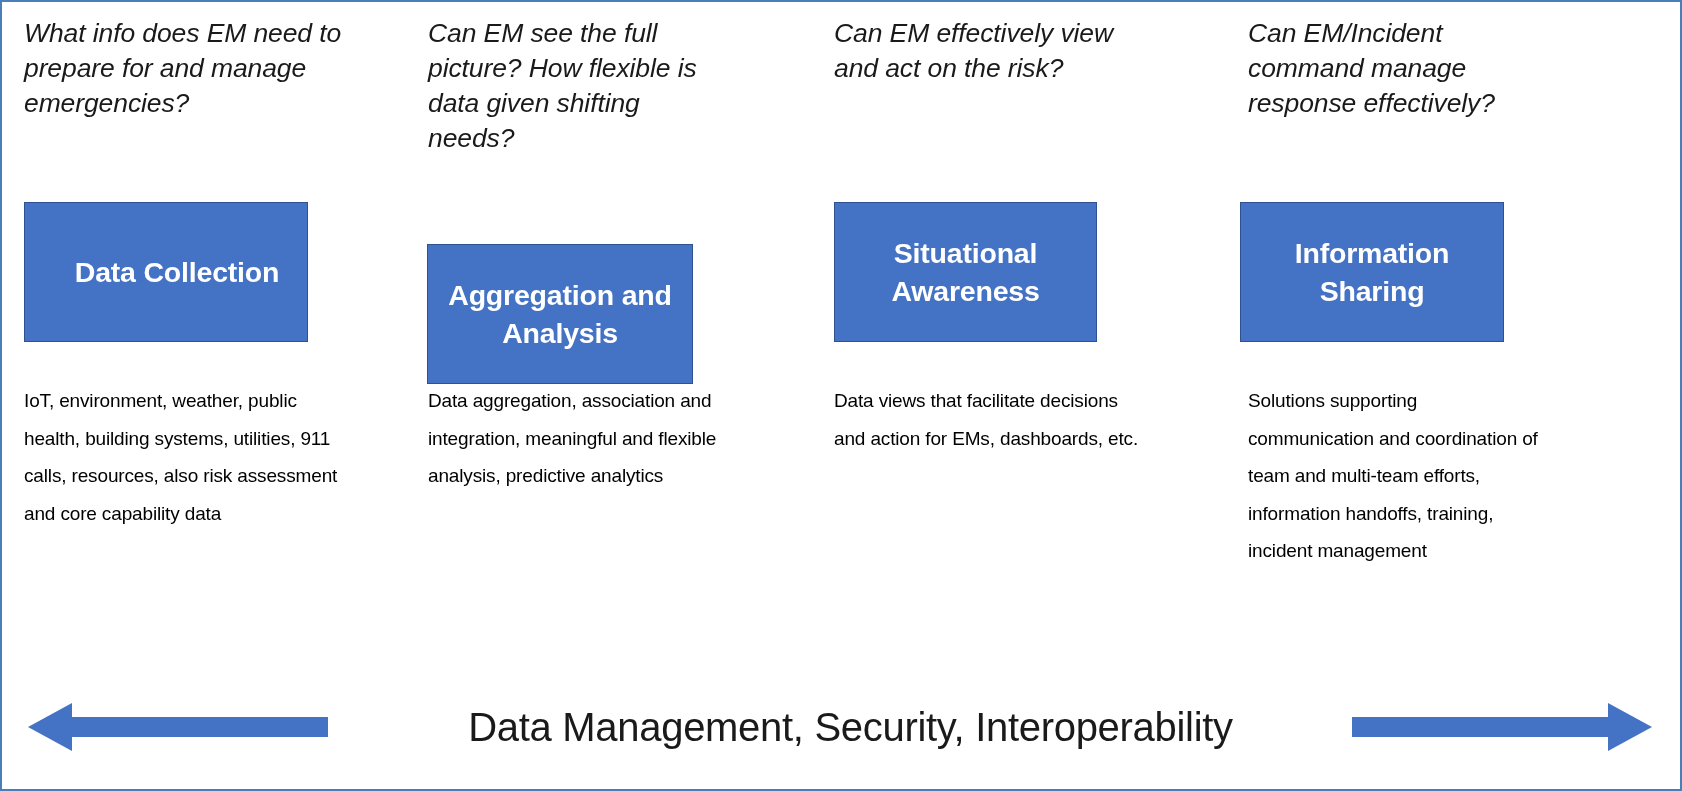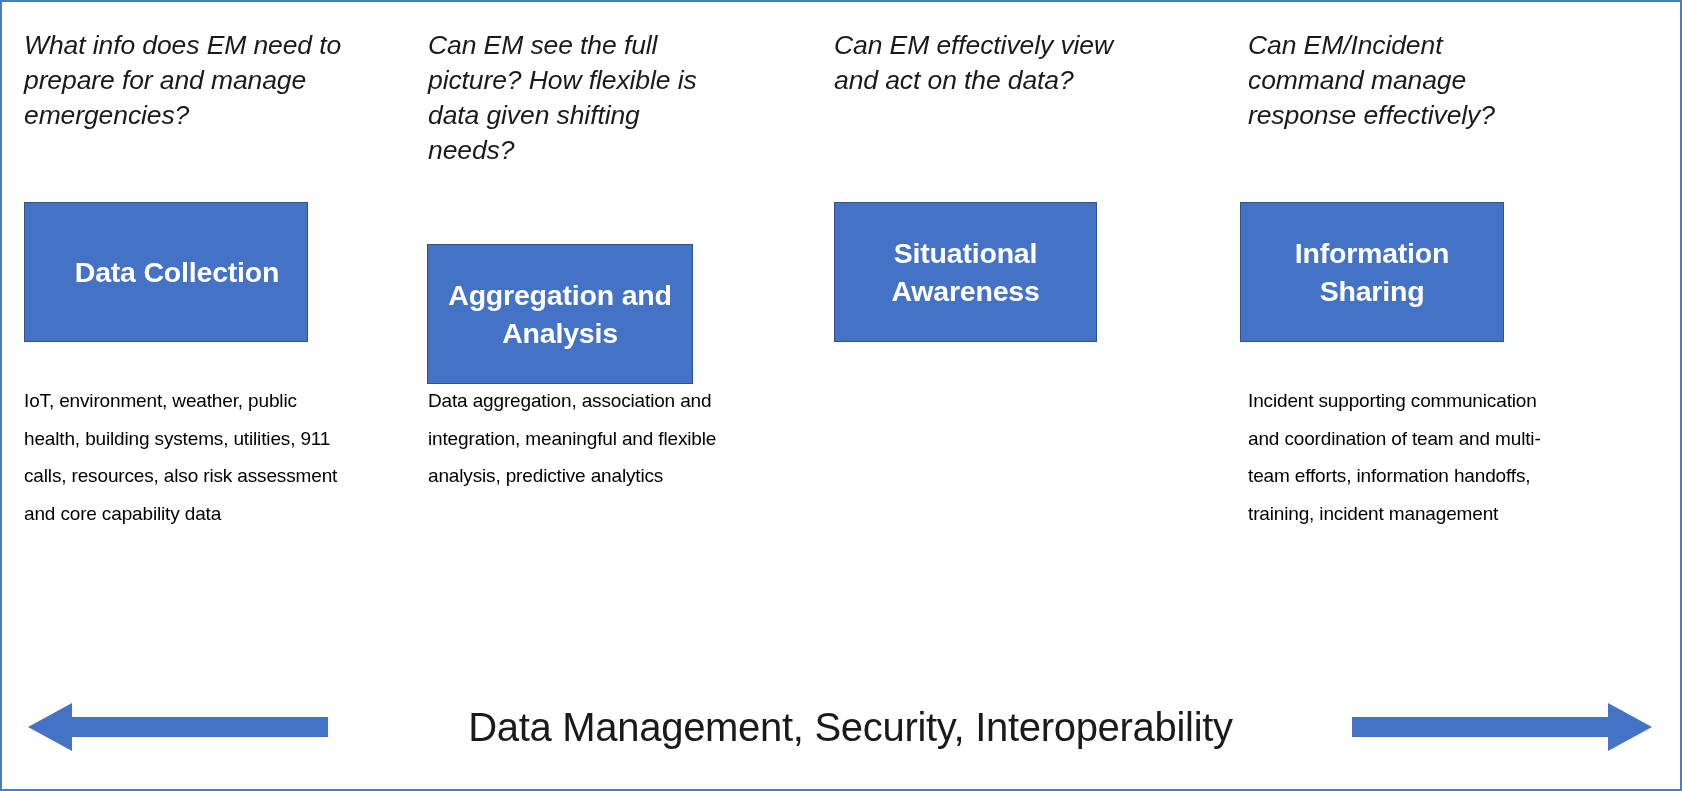--- a/index.html
+++ b/index.html
@@ -40,21 +40,20 @@
   .question {
     position: absolute;
     top: 14px;
     left: 0;
     width: 100%;
     font-style: italic;
     font-size: 26.5px;
     line-height: 35px;
     color: #1a1a1a;
     letter-spacing: -0.1px;
-    margin-top: 12px;
   }
 
   
   .box {
     position: absolute;
     background: #4472c4;
     border: 1px solid #2e528f;
     box-sizing: border-box;
     color: #ffffff;
     font-weight: bold;
@@ -124,26 +123,27 @@
       <div class="question">What info does EM need to prepare for and manage emergencies?</div>
       <div class="body-text">IoT,  environment, weather, public health, building systems, utilities, 911 calls, resources, also risk assessment and core capability data</div>
     </div>
 
     <div class="col col-1">
       <div class="question">Can EM see the full picture? How flexible is data given shifting needs?</div>
       <div class="body-text">Data aggregation, association and integration, meaningful and flexible analysis, predictive analytics</div>
     </div>
 
     <div class="col col-2">
-      <div class="question">Can EM effectively view and act on the data?</div>
+      <div class="question">Can EM effectively view and act on the risk?</div>
+      <div class="body-text">Data views that facilitate decisions and action for EMs, dashboards, etc.</div>
     </div>
 
     <div class="col col-3">
       <div class="question">Can EM/Incident command manage response effectively?</div>
-      <div class="body-text">Incident supporting communication and coordination of team and multi-team efforts, information handoffs, training, incident management</div>
+      <div class="body-text">Solutions supporting communication and coordination of team and multi-team efforts, information handoffs, training, incident management</div>
     </div>
 
     <div class="box box-0">
       <span class="box-inner">Data Collection</span>
     </div>
     <div class="box box-1">
       <span class="box-inner">Aggregation and Analysis</span>
     </div>
     <div class="box box-2">
       <span class="box-inner">Situational Awareness</span>

